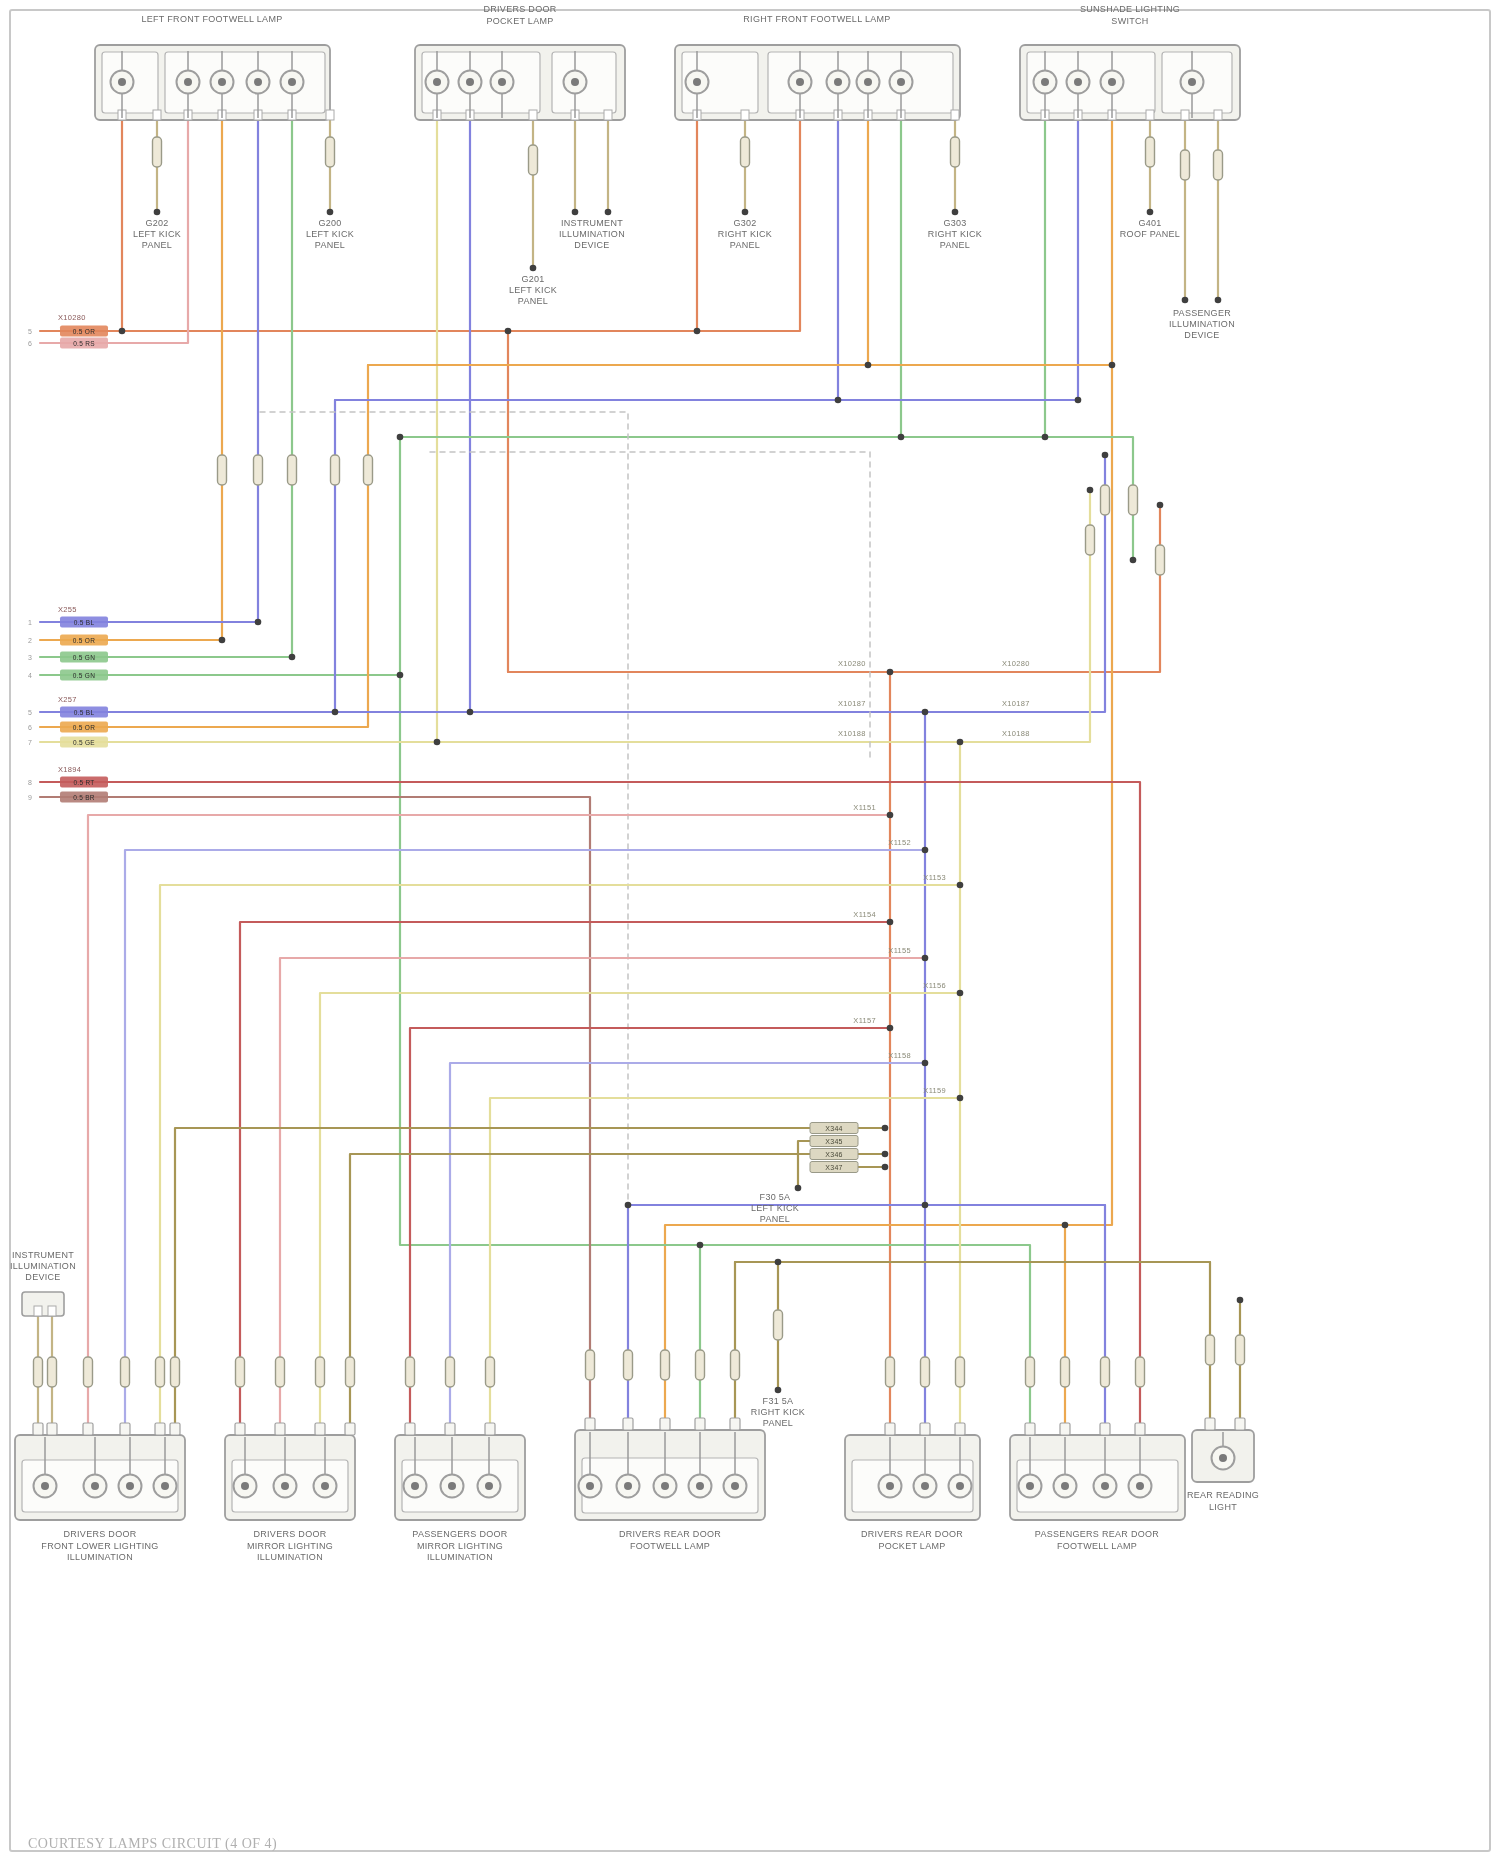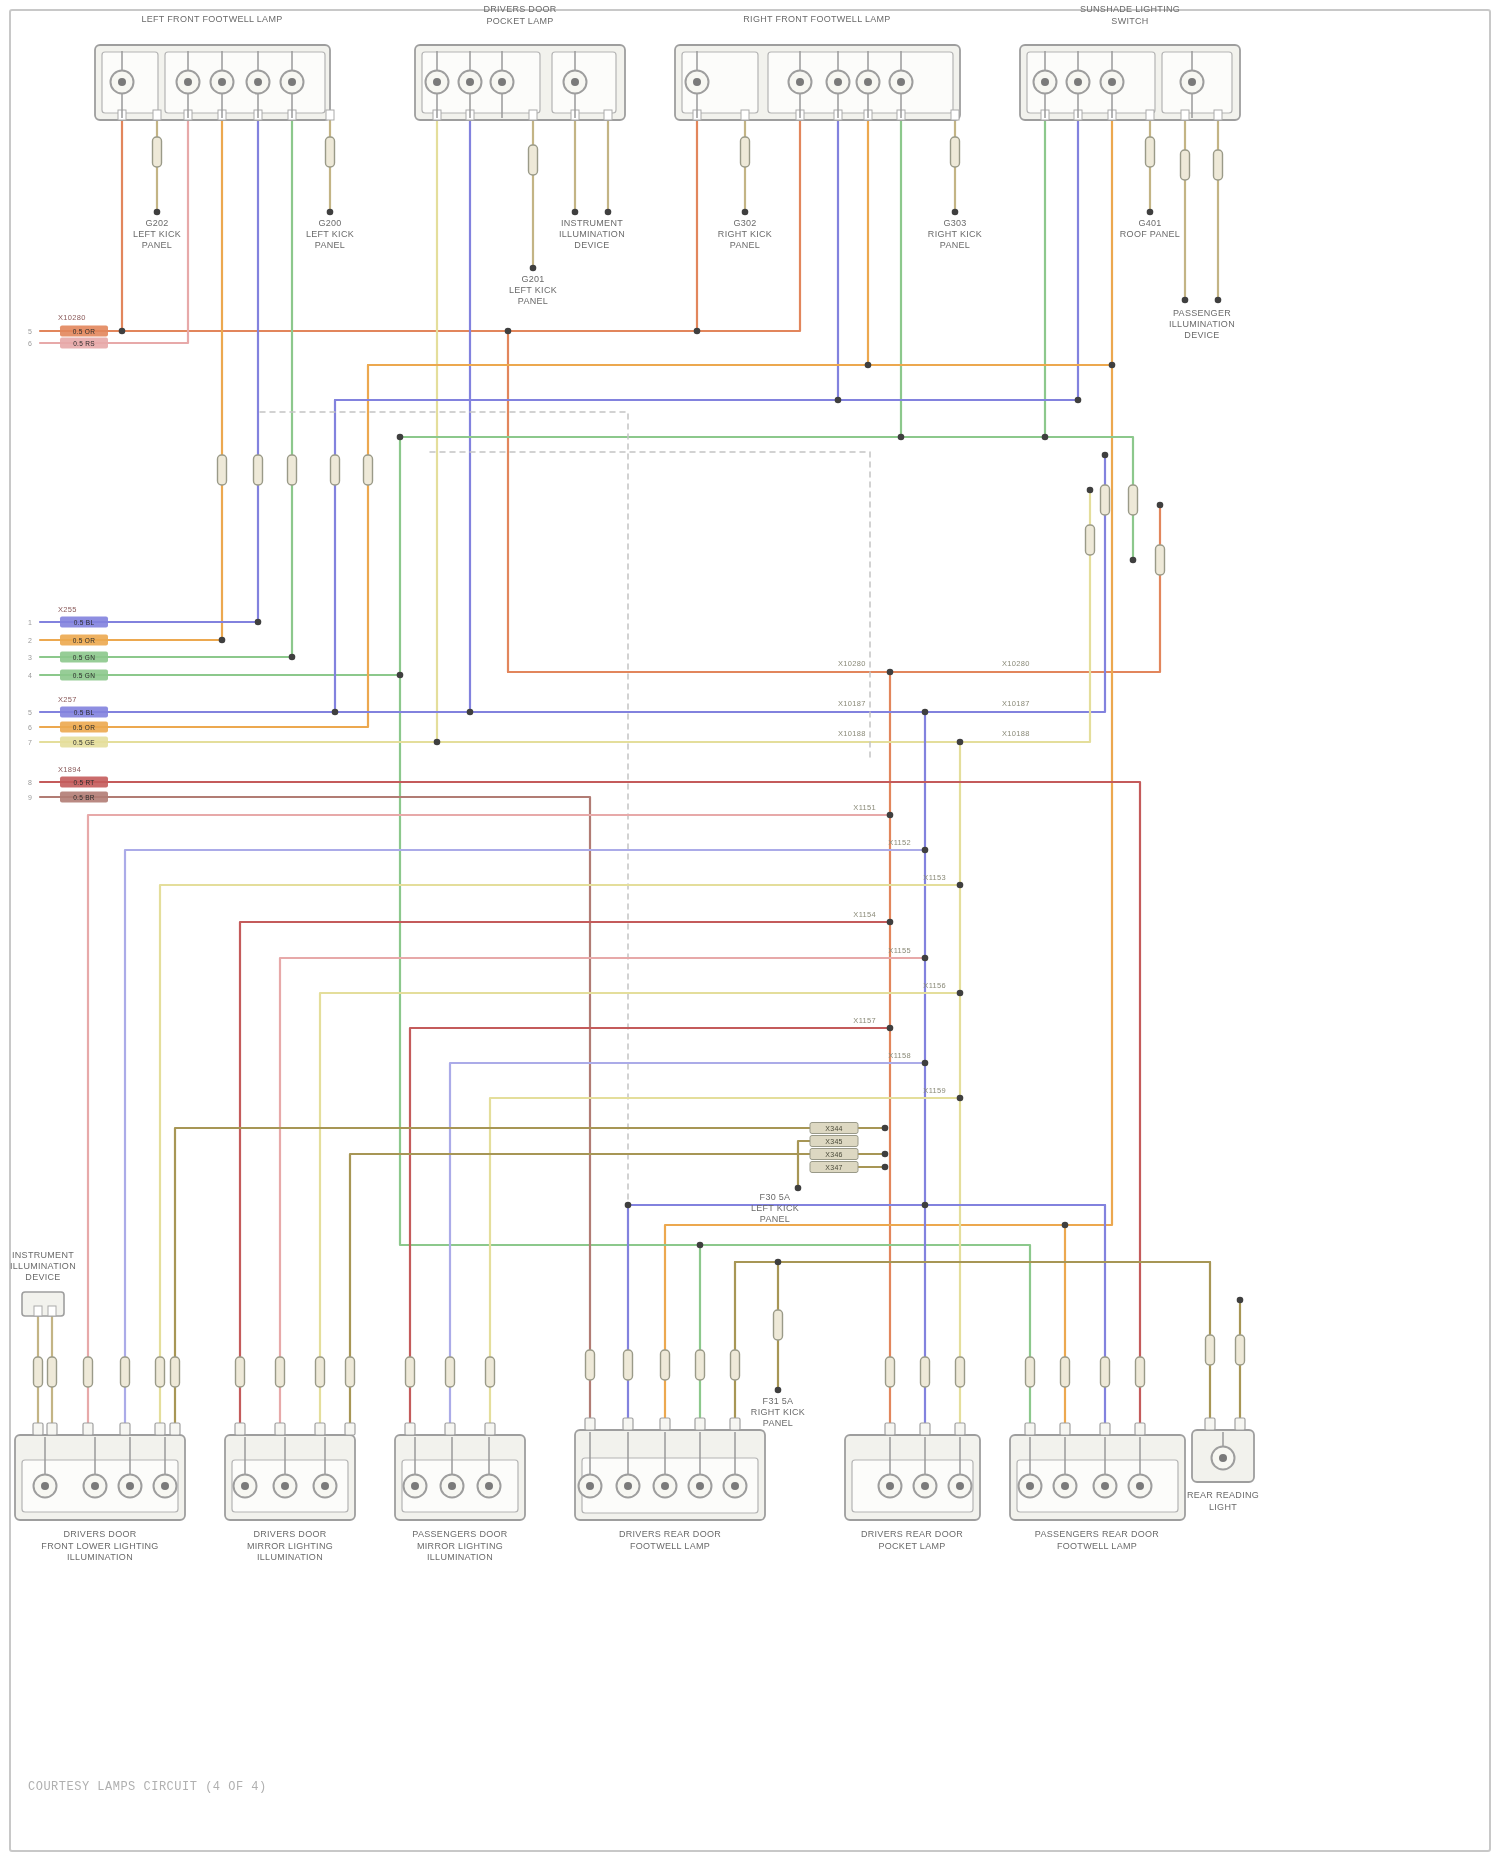--- a/index.html
+++ b/index.html
@@ -1,21 +1,21 @@
 <!DOCTYPE html>
 <html><head>
 <meta charset="utf-8">
 <style>
   html,body{margin:0;padding:0;background:#ffffff;}
   .page{position:relative;width:1500px;height:1861px;background:#ffffff;overflow:hidden;
         font-family:"Liberation Sans",sans-serif;}
   svg{display:block;position:absolute;left:0;top:0;}
   svg text{font-family:"Liberation Sans",sans-serif;letter-spacing:.3px;}
-  .watermark{position:absolute;left:28px;top:1780px;font-size:12px;color:#b0b0b0;
-             letter-spacing:.5px;font-family:Liberation Mono, monospace;}
+  .watermark{position:absolute;left:28px;top:1836px;font-size:14px;color:#b0b0b0;
+             letter-spacing:.5px;font-family:Liberation Serif, serif;}
 </style>
 </head>
 <body>
 
 <div class="page">
   <svg id="diagram" width="1500" height="1861" viewBox="0 0 1500 1861">
       <rect x="10" y="10" width="1480" height="1841" rx="2" fill="none" stroke="#c8c8c8" stroke-width="2"></rect>
       <polyline points="40,331 800,331 800,120" fill="none" stroke="#E2865C" stroke-width="2.2" stroke-linejoin="round" stroke-linecap="round"></polyline>
       <polyline points="122,120 122,331" fill="none" stroke="#E2865C" stroke-width="2.2" stroke-linejoin="round" stroke-linecap="round"></polyline>
       <polyline points="697,120 697,331" fill="none" stroke="#E2865C" stroke-width="2.2" stroke-linejoin="round" stroke-linecap="round"></polyline>

